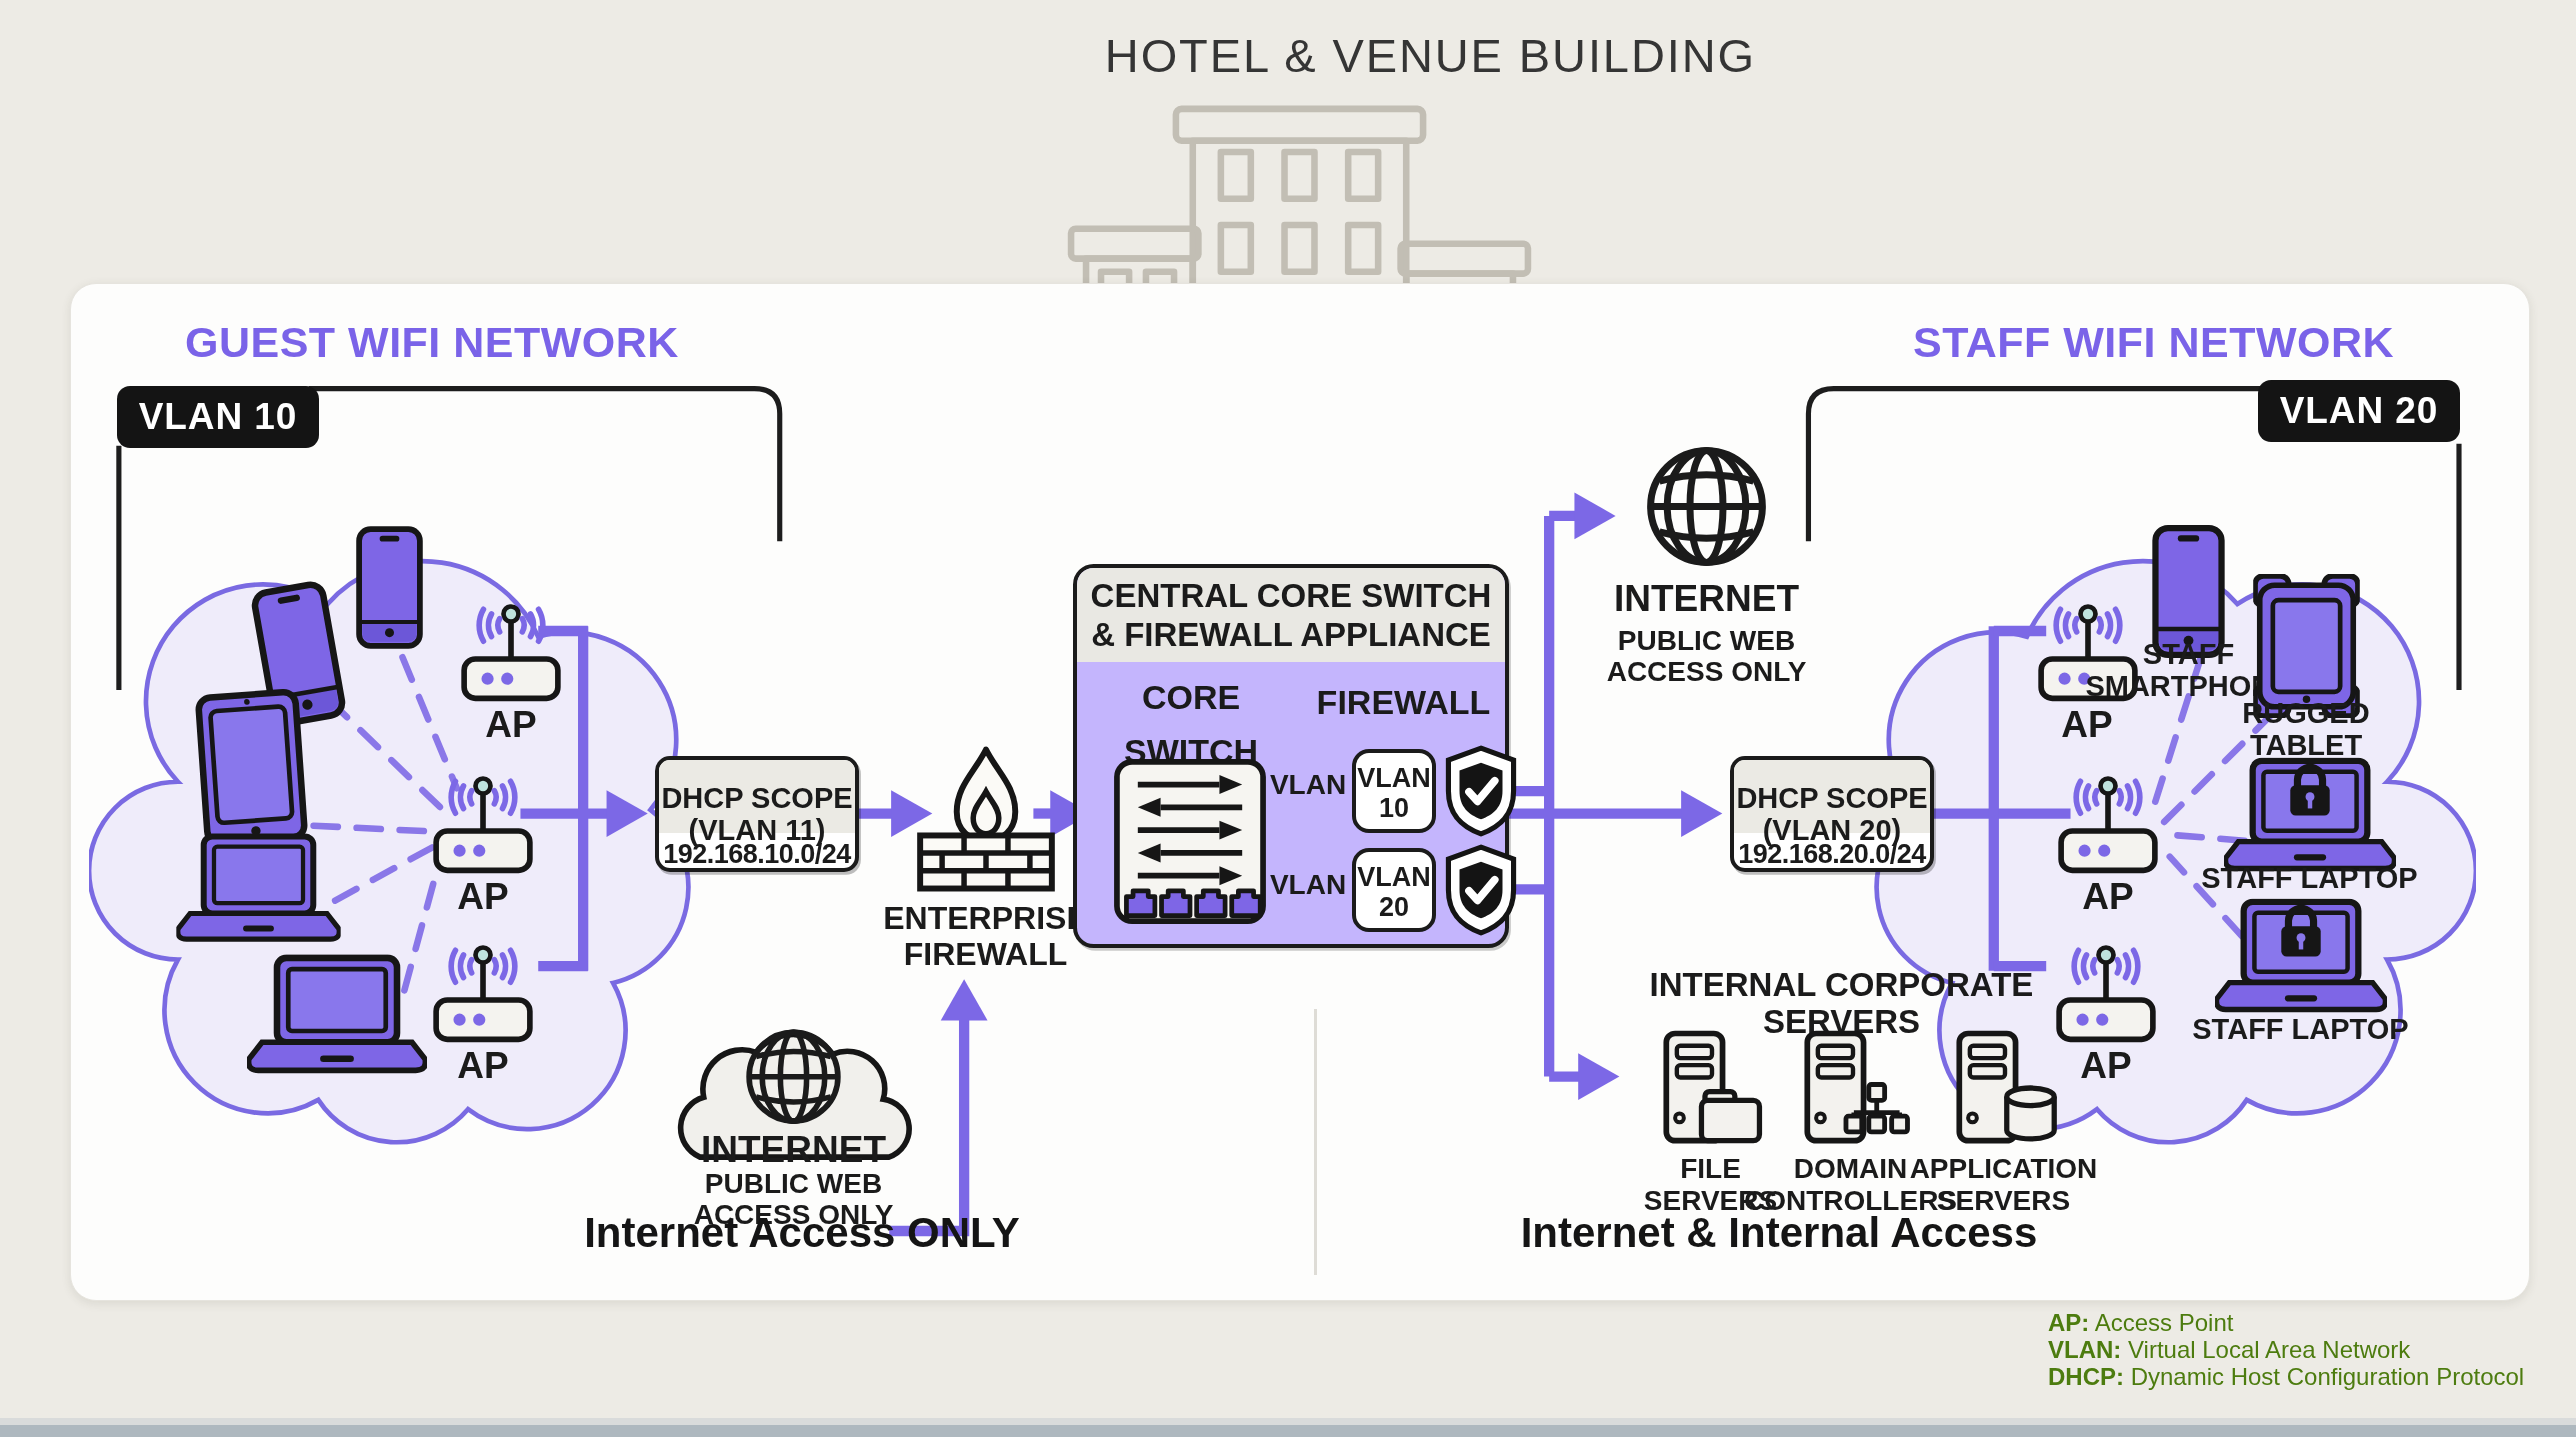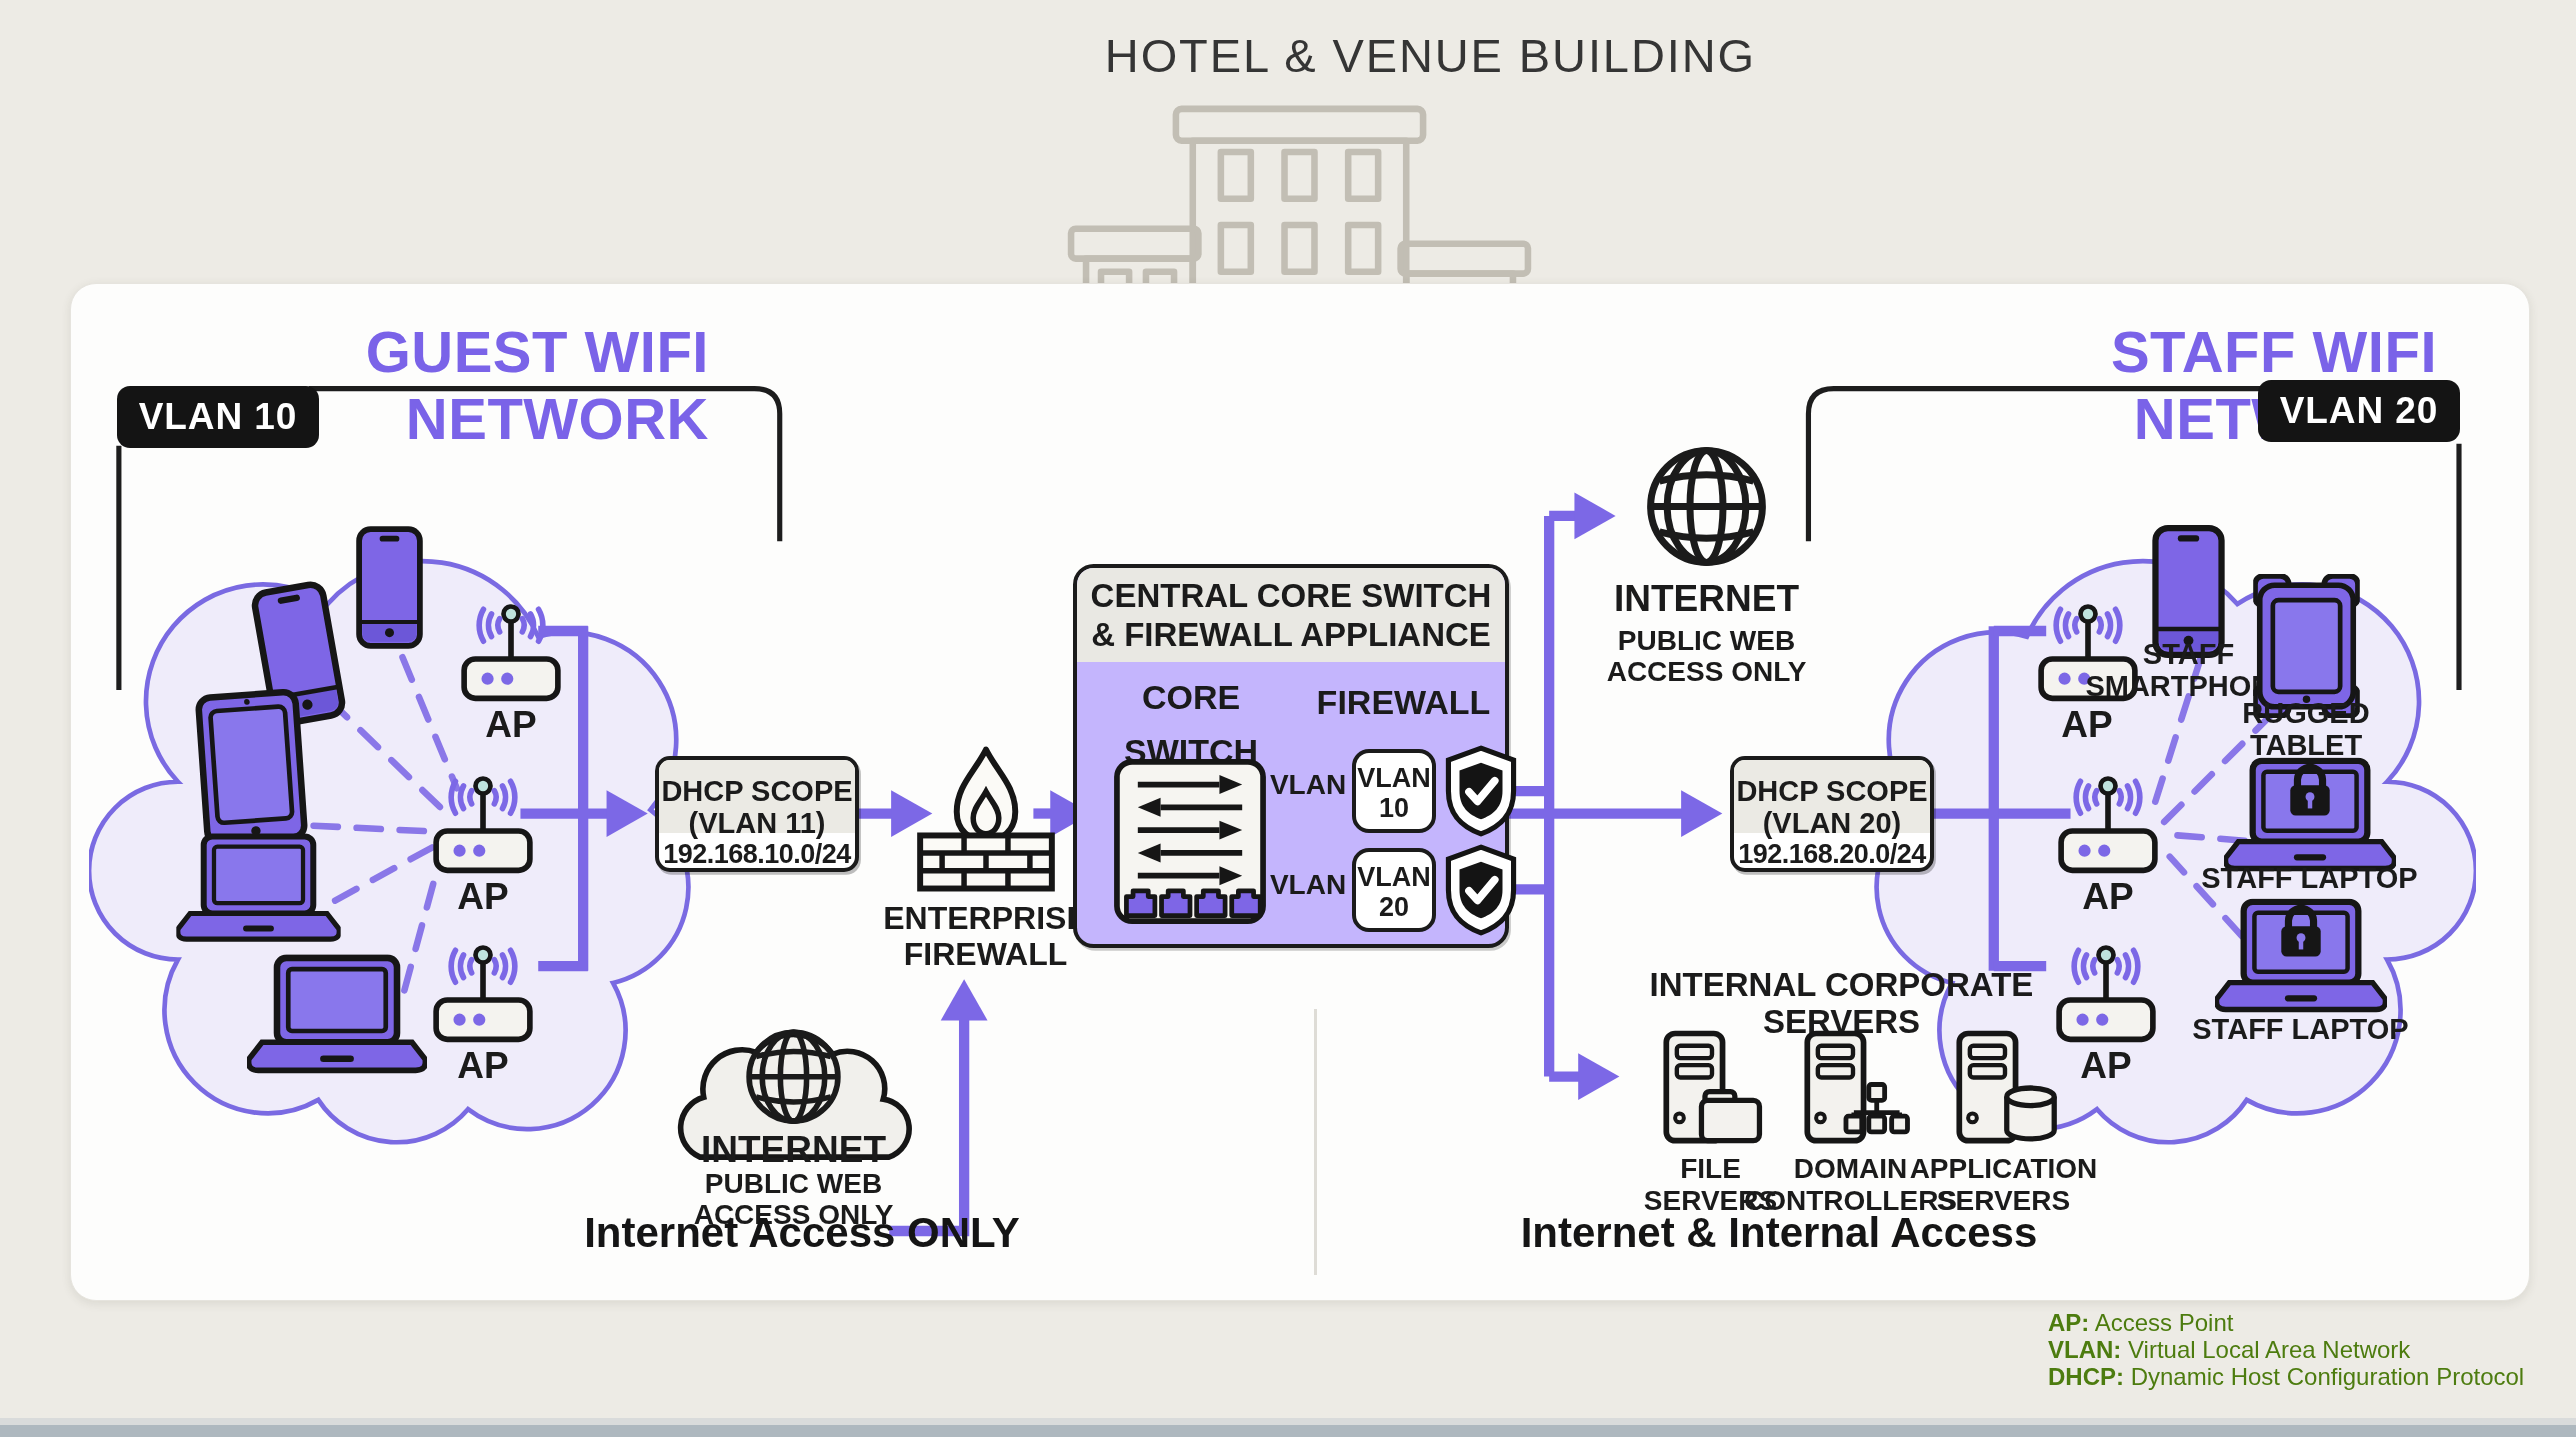--- a/index.html
+++ b/index.html
@@ -6,30 +6,30 @@
     --accent:#7a63e8; --wire:#7c68e6; --ink:#1b1b1b; --page:#edebe5;
     --panel:#fdfdfc; --cloudfill:#efecfa; --cloudline:#7a6ae2;
     --device:#7e66e6; --device2:#8977ec; --grey:#c2beb4; --chipbg:#f6f5f1;
   }
   *{margin:0;padding:0;box-sizing:border-box}
   html,body{width:2576px;height:1438px;background:var(--page);overflow:hidden;
     font-family:"Liberation Sans",sans-serif;color:var(--ink)}
   #stage{position:relative;width:2576px;height:1438px}
   .abs{position:absolute}
   .lbl{position:absolute;font-weight:800;text-align:center;color:var(--ink);line-height:1.12}
-  .purple-title{position:absolute;font-weight:800;font-size:58px;letter-spacing:0.5px;
-    color:var(--accent);text-align:right}
+  .purple-title{position:absolute;font-weight:800;font-size:43px;letter-spacing:0.5px;
+    color:var(--accent);text-align:left}
   .badge{position:absolute;background:#141414;color:#fff;font-weight:800;font-size:37px;
     text-align:center;border-radius:13px;line-height:62px;height:62px;width:202px;letter-spacing:0.9px}
   .panel{position:absolute;left:70px;top:283px;width:2460px;height:1018px;background:var(--panel);
     border-radius:26px;border:0.9px solid #e6e4de;box-shadow:0 2.8px 9.4px rgba(60,55,40,.10)}
   .note{position:absolute;font-weight:800;font-size:42px;color:#151515;text-align:center}
   .dhcp{position:absolute;width:204px;height:116px;background:#fff;border:4.7px solid #1b1b1b;
     border-radius:15px;box-shadow:1.9px 2.8px 0 rgba(0,0,0,.25);overflow:hidden;text-align:center}
-  .dhcp .ttl{background:#ebeae4;font-weight:800;font-size:29px;line-height:32px;padding-top:15px;height:73px}
+  .dhcp .ttl{background:#ebeae4;font-weight:800;font-size:29px;line-height:32px;padding-top:22px;height:73px}
   .dhcp .net{font-weight:800;font-size:27px;line-height:42px;letter-spacing:-0.5px}
   .centralbox{position:absolute;left:1073px;top:564px;width:436px;height:384px;background:#c4b5fd;
     border:4.7px solid #1b1b1b;border-radius:20.6px;box-shadow:1.9px 2.8px 0 rgba(0,0,0,.2);overflow:hidden}
   .centralbox .hdr{background:#e9e8e3;height:94px;font-weight:800;font-size:33px;line-height:39px;
     text-align:center;padding-top:8.4px}
   .chip{position:absolute;width:84px;height:84px;background:#fff;border:4.7px solid #1b1b1b;border-radius:17px;
     font-weight:800;font-size:27px;line-height:30px;text-align:center;padding-top:10.3px}
   .legend{position:absolute;left:2048px;top:1309px;font-size:24px;line-height:27px;color:#4d7c0f}
   .legend b{font-weight:800}
   .divider{position:absolute;left:1314px;top:1009px;width:2.8px;height:266px;background:#dedcd6}

